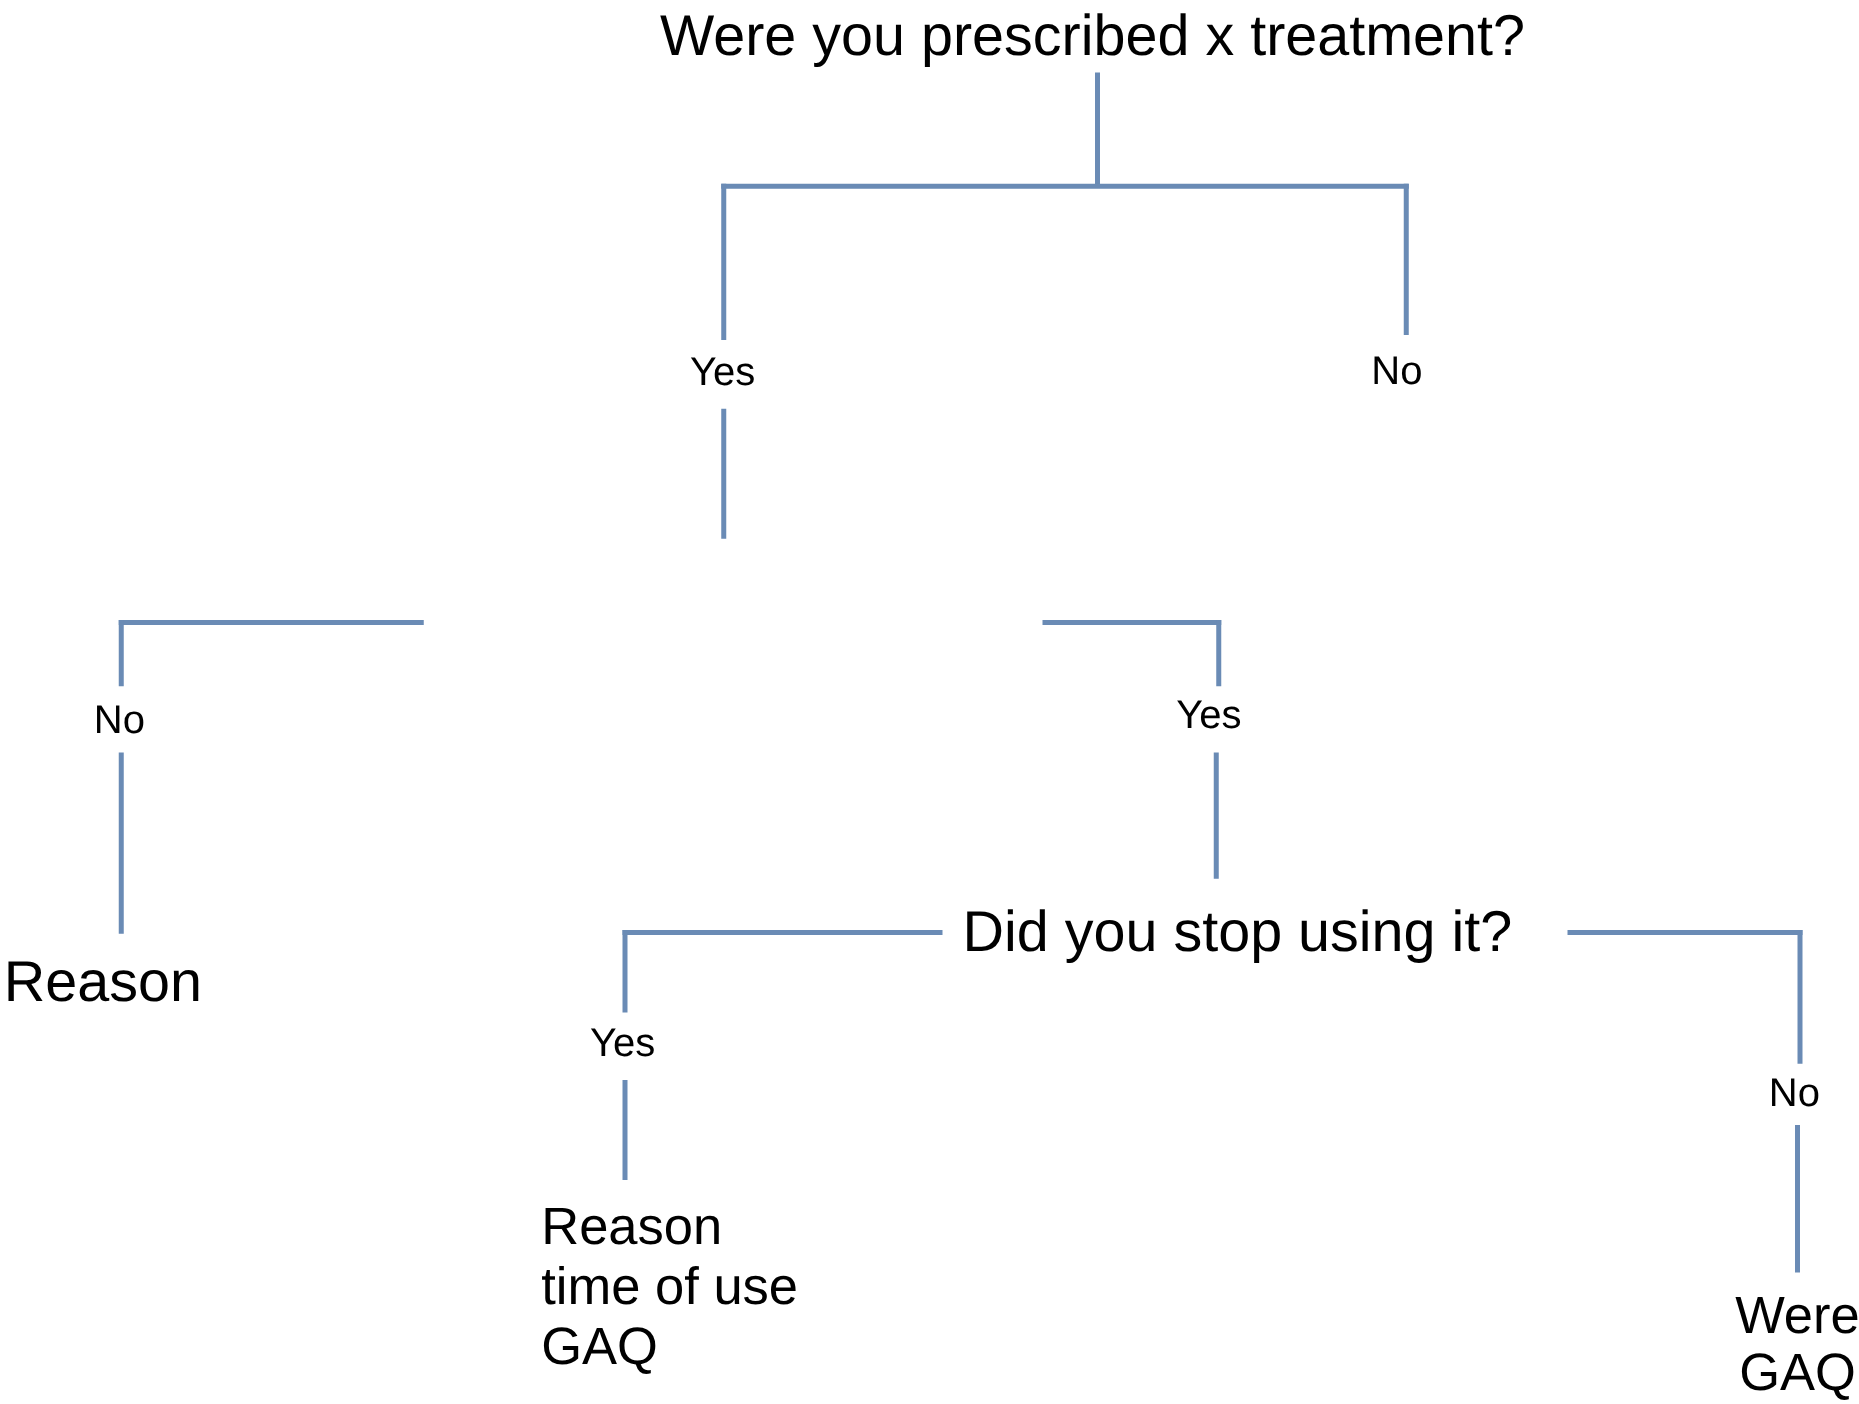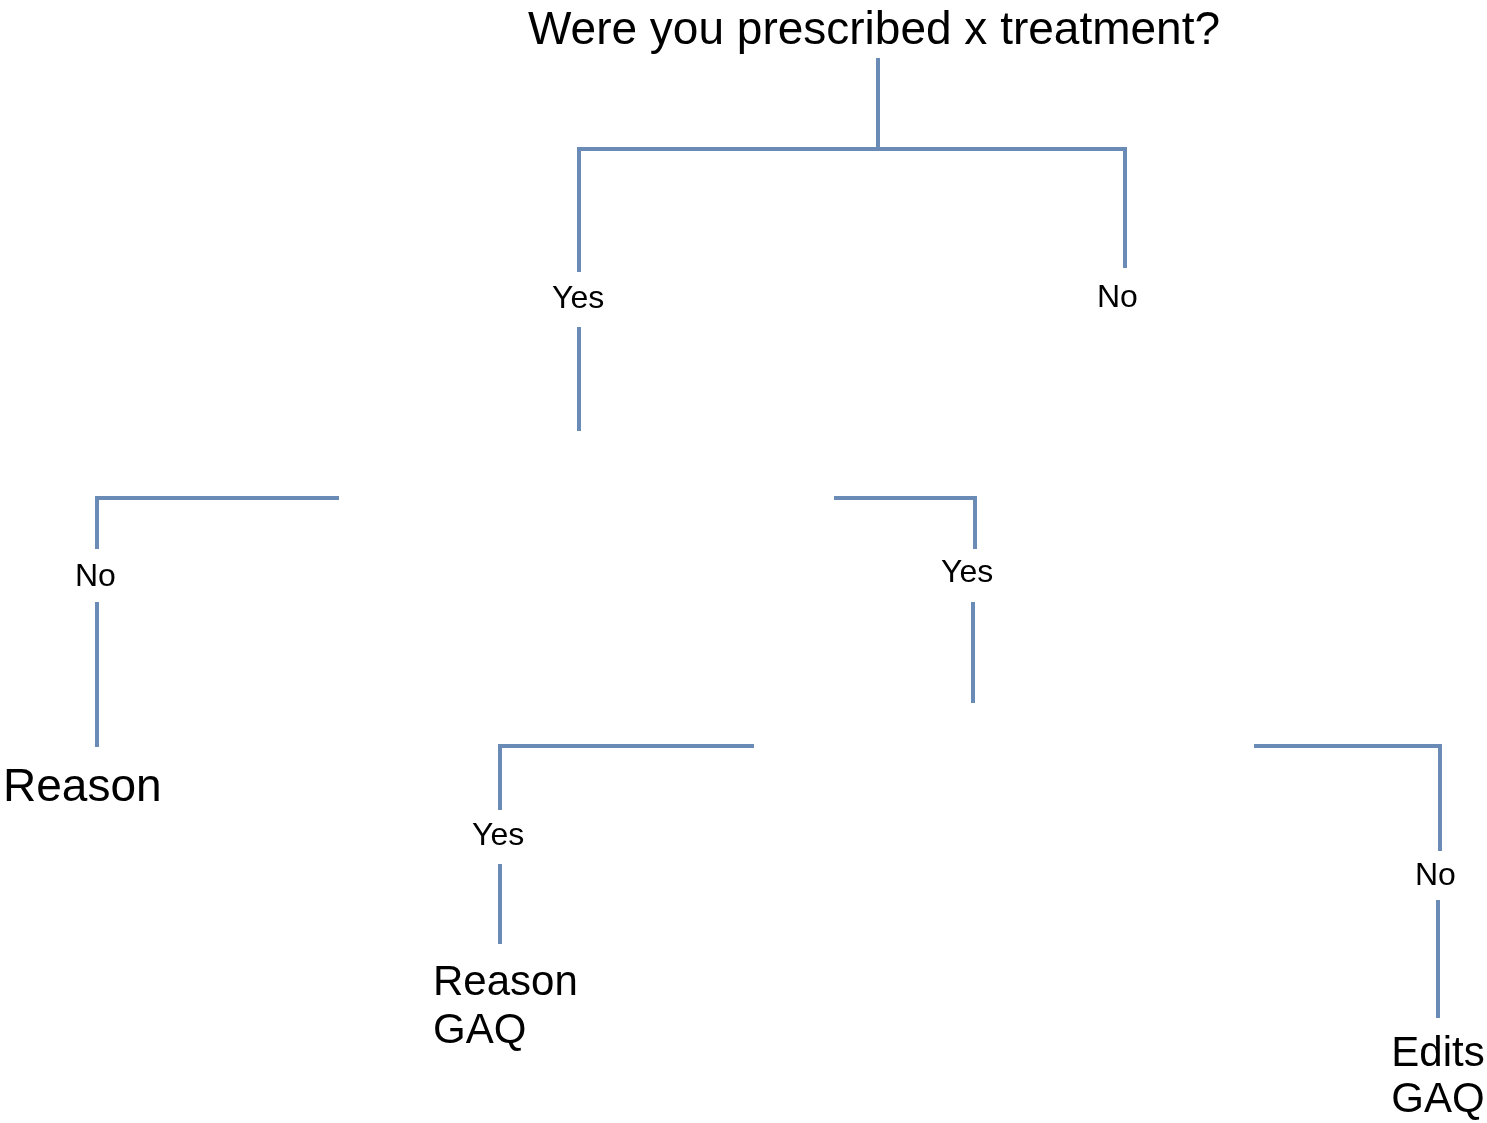--- a/index.html
+++ b/index.html
@@ -68,28 +68,30 @@
 
   <div class="txt label" style="left:1097px; top:280px;">No</div>
 
 
   <div class="txt label" style="left:75px; top:559px;">No</div>
 
   <div class="txt label" style="left:941px; top:555px;">Yes</div>
 
   <div class="txt outcome" style="left:3px; top:761px;">Reason</div>
 
+  <div class="txt question" style="left:770px; top:721px;">Did you stop using it?</div>
 
   <div class="txt label" style="left:472px; top:818px;">Yes</div>
 
   <div class="txt label" style="left:1415px; top:858px;">No</div>
 
   <div class="block" style="left:433px; top:957px;">
     <div>Reason</div>
+    <div>time of use</div>
     <div>GAQ</div>
   </div>
 
   <div class="block block-right" style="left:1388px; top:1029px; width:100px;">
-    <div>Edits</div>
+    <div>Were</div>
     <div>GAQ</div>
   </div>
 
 </div>
 
 </body></html>

